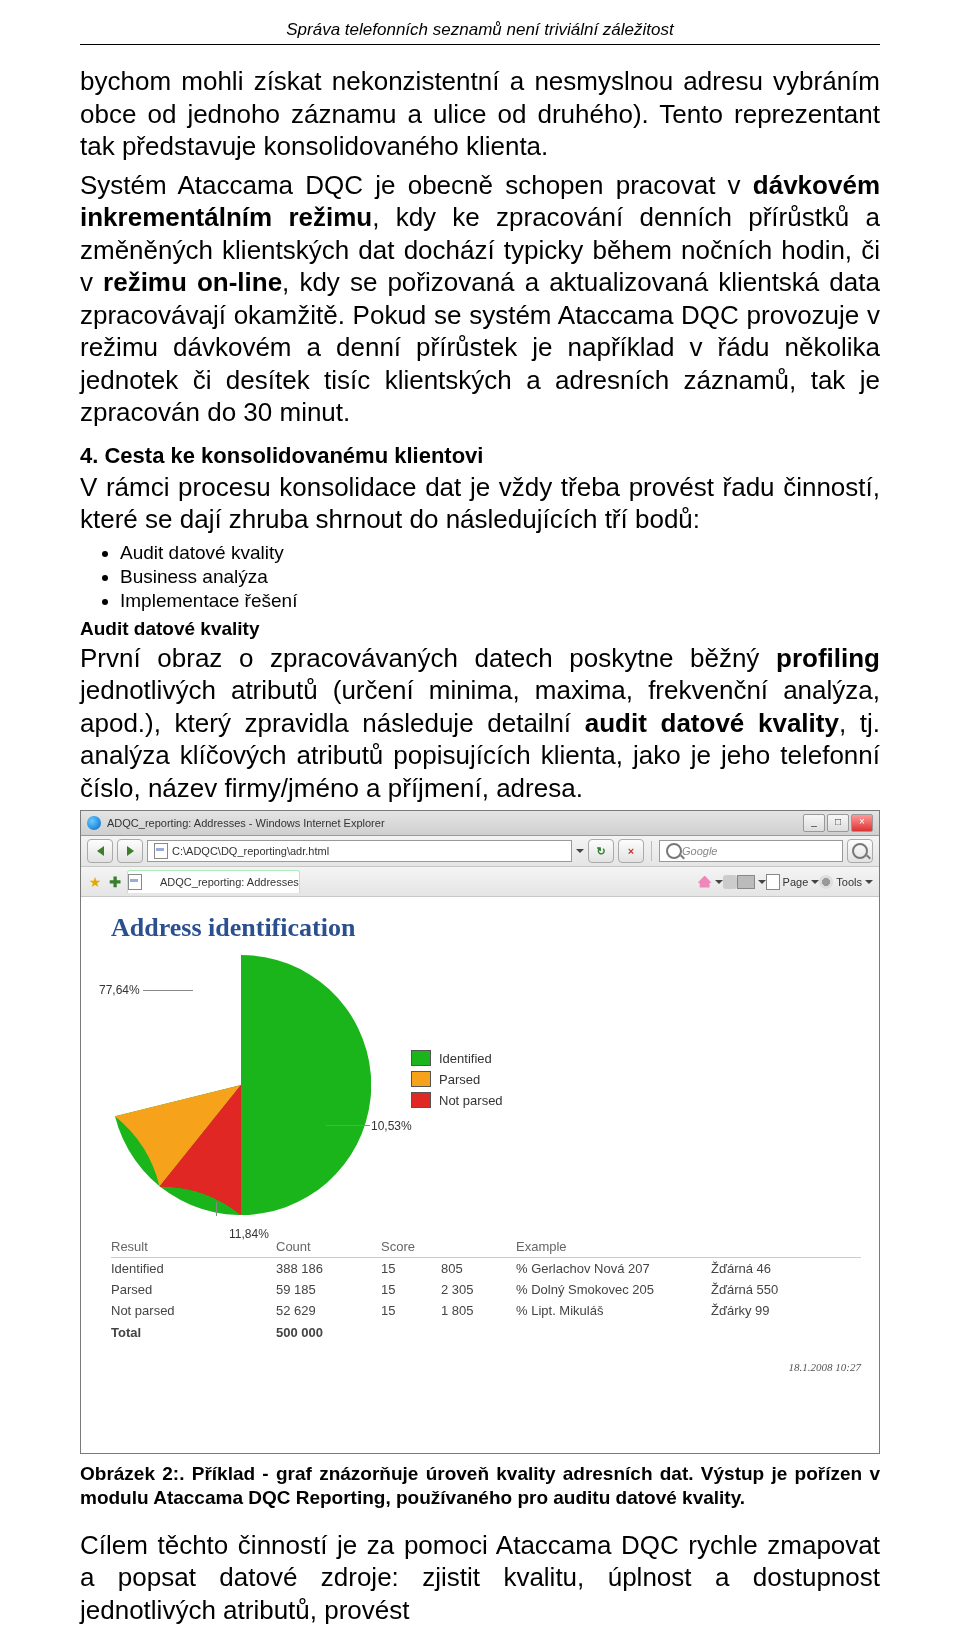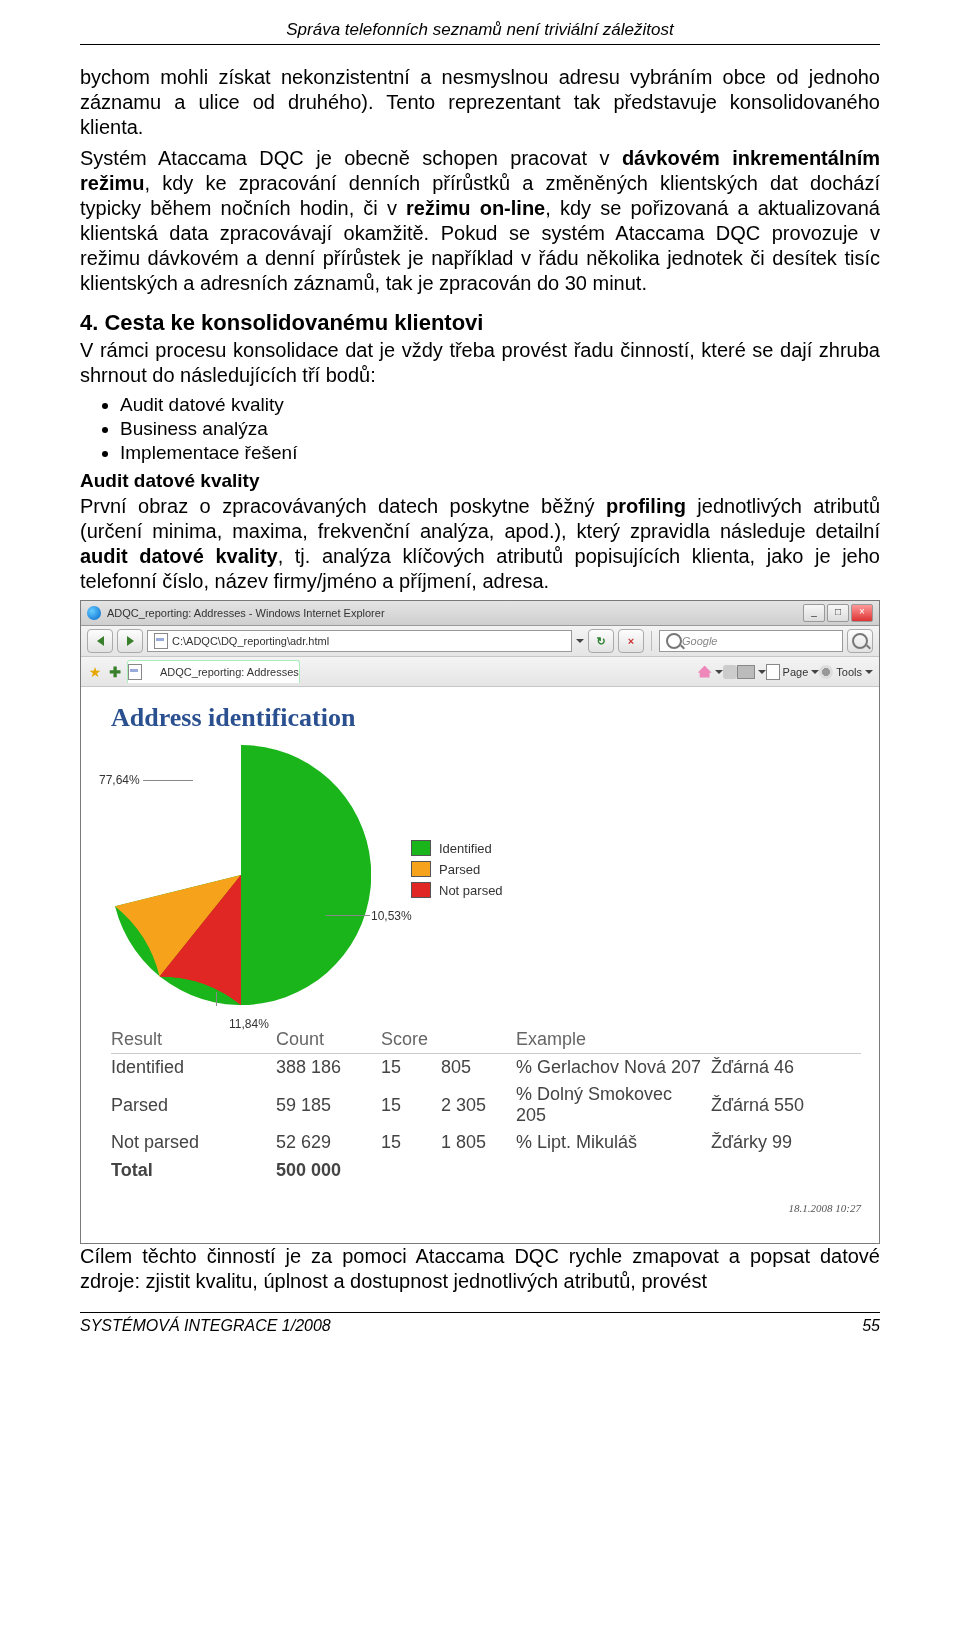--- a/index.html
+++ b/index.html
@@ -16,21 +16,21 @@
   }
   .doc-header {
     text-align: center;
     font-style: italic;
     font-size: 17px;
     border-bottom: 1px solid #000;
     padding-bottom: 4px;
     margin-bottom: 20px;
   }
   .para {
-    font-size: 20px;
+    font-size: 26px;
     text-align: justify;
     line-height: 1.25;
     margin: 0 0 6px 0;
   }
   .bold { font-weight: bold; }
   .h4 {
     font-size: 22px;
     font-weight: bold;
     margin-top: 14px;
     margin-bottom: 2px;
@@ -242,21 +242,21 @@
     color: #333;
   }
   .legend-row { display: flex; align-items: center; gap: 8px; margin: 5px 0; }
   .swatch { width: 18px; height: 14px; border: 1px solid #555; }
   .sw-g { background: #1ab51a; }
   .sw-o { background: #f7a21b; }
   .sw-r { background: #e02723; }
   .data-table {
     margin-top: 18px;
     width: 100%;
-    font-size: 18px;
+    font-size: 13px;
     color: #444;
     border-collapse: collapse;
   }
   .data-table th {
     text-align: left;
     padding: 6px 8px 3px 0;
     border-bottom: 1px solid #ccc;
     font-weight: normal;
     color: #666;
   }
@@ -489,20 +489,23 @@
               <td></td>
           </tr>
         </tbody>
       </table>
 
       <div class="timestamp">18.1.2008 10:27</div>
     </div>
 
   </div>
 
+  <p class="caption">
+    <span class="bold">Obrázek 2:. Příklad - graf znázorňuje úroveň kvality adresních dat. Výstup je pořízen v modulu Ataccama DQC Reporting, používaného pro auditu datové kvality.</span>
+  </p>
 
   <p class="para">Cílem těchto činností je za pomoci Ataccama DQC rychle zmapovat a popsat datové zdroje: zjistit kvalitu, úplnost a dostupnost jednotlivých atributů, provést</p>
 
   <div class="footer">
     <span>SYSTÉMOVÁ INTEGRACE 1/2008</span>
     <span>55</span>
   </div>
 </div>
 
 </body></html>

